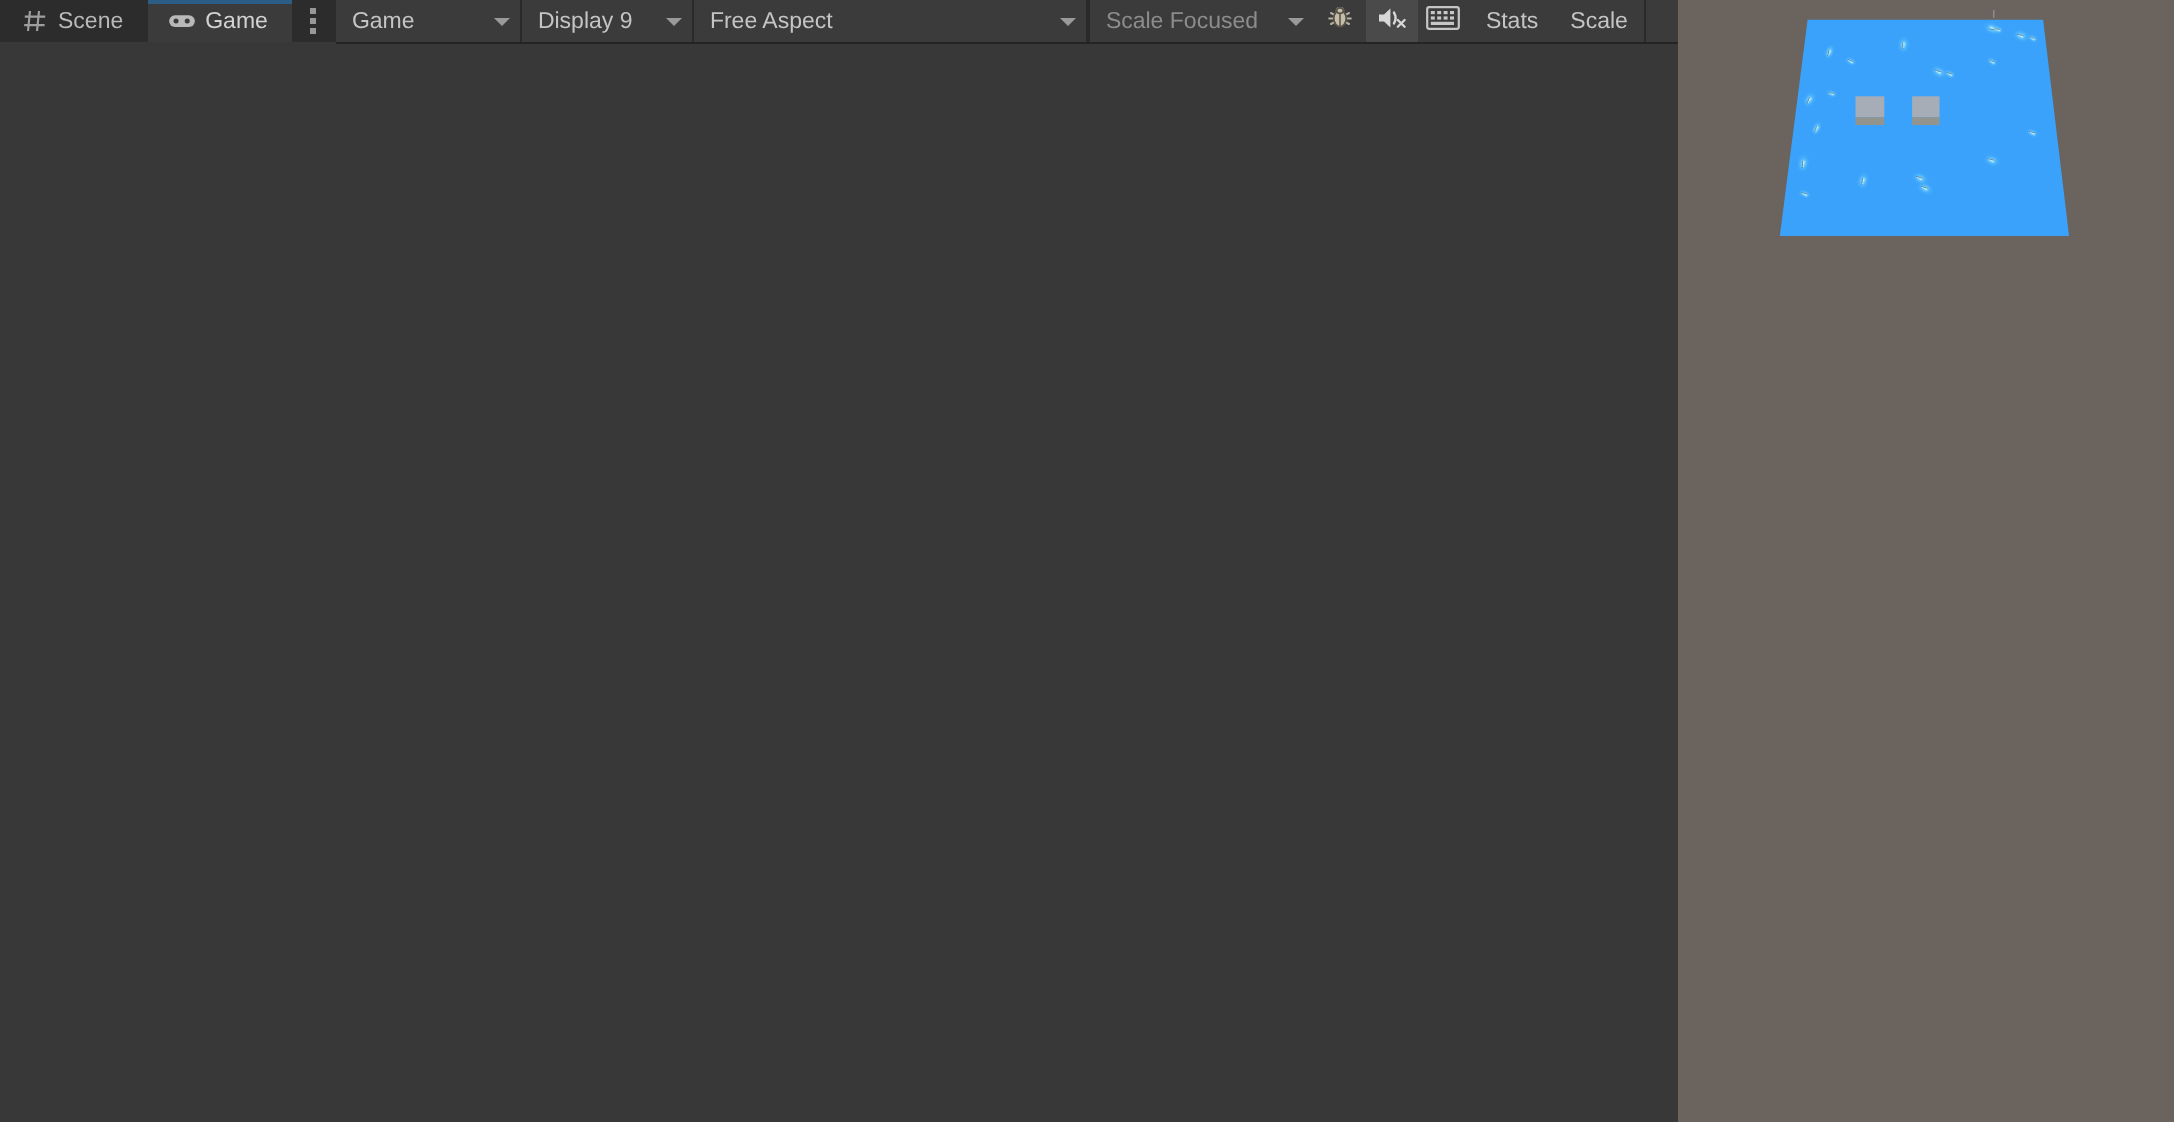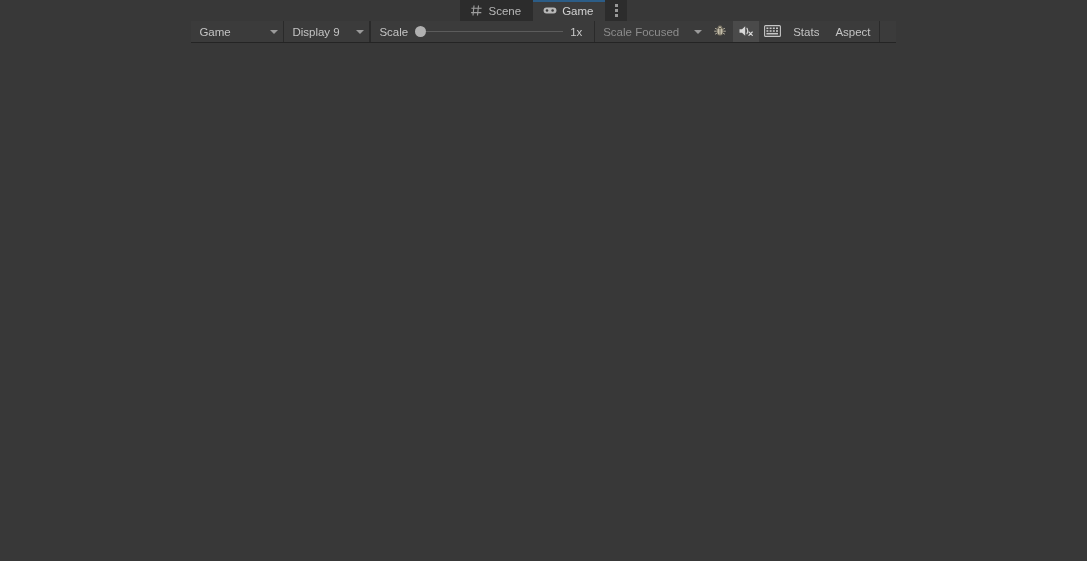--- a/index.html
+++ b/index.html
@@ -14,22 +14,21 @@
     font-family: "Liberation Sans", sans-serif;
     -webkit-font-smoothing: antialiased;
   }
 
   #app {
     position: relative;
     width: 1087px;
     height: 561px;
     background: #383838;
     display: flex;
-    flex-direction: column;
-    align-items: center;
+    flex-direction: row;
   }
 
   
   .tabbar {
     position: relative;
     height: 21px;
     background: #2c2c2c;
     display: flex;
     align-items: stretch;
     flex: 0 0 auto;
@@ -254,30 +253,26 @@
       <span class="caret"></span>
     </div>
     <div class="tb-sep"></div>
 
     <div class="tb-dropdown" id="dd-display">
       <span>Display 9</span>
       <span class="caret"></span>
     </div>
     <div class="tb-sep"></div>
 
+    <div class="tb-dropdown" id="dd-aspect">
+      <span>Free Aspect</span>
+      <span class="caret"></span>
+    </div>
     <div class="tb-sep"></div>
 
-    <div class="tb-scale">
-      <span class="scale-label">Scale</span>
-      <span class="slider-wrap">
-        <span class="slider-track"></span>
-        <span class="slider-knob" style="left: 0%;"></span>
-      </span>
-      <span class="scale-value">1x</span>
-    </div>
     <div class="tb-sep"></div>
 
     <div class="tb-dropdown disabled" id="dd-play">
       <span>Scale Focused</span>
       <span class="caret"></span>
     </div>
 
     <div class="tb-icon-btn">
       <span>
         <svg width="14" height="14" viewBox="0 0 14 14">
@@ -321,21 +316,21 @@
           </g>
         </svg>
       </span>
     </div>
 
     <div class="tb-text-btn">
       <span>Stats</span>
     </div>
 
     <div class="tb-text-btn">
-      <span>Aspect</span>
+      <span>Scale</span>
     </div>
     <div class="tb-sep"></div>
     <div class="tb-caret-btn">
       <span class="caret"></span>
     </div>
   </div>
 
   <div class="gameview">
     <svg class="gameview-svg" id="scene-svg" viewBox="0 0 1087 519" preserveAspectRatio="none">
       <defs>

